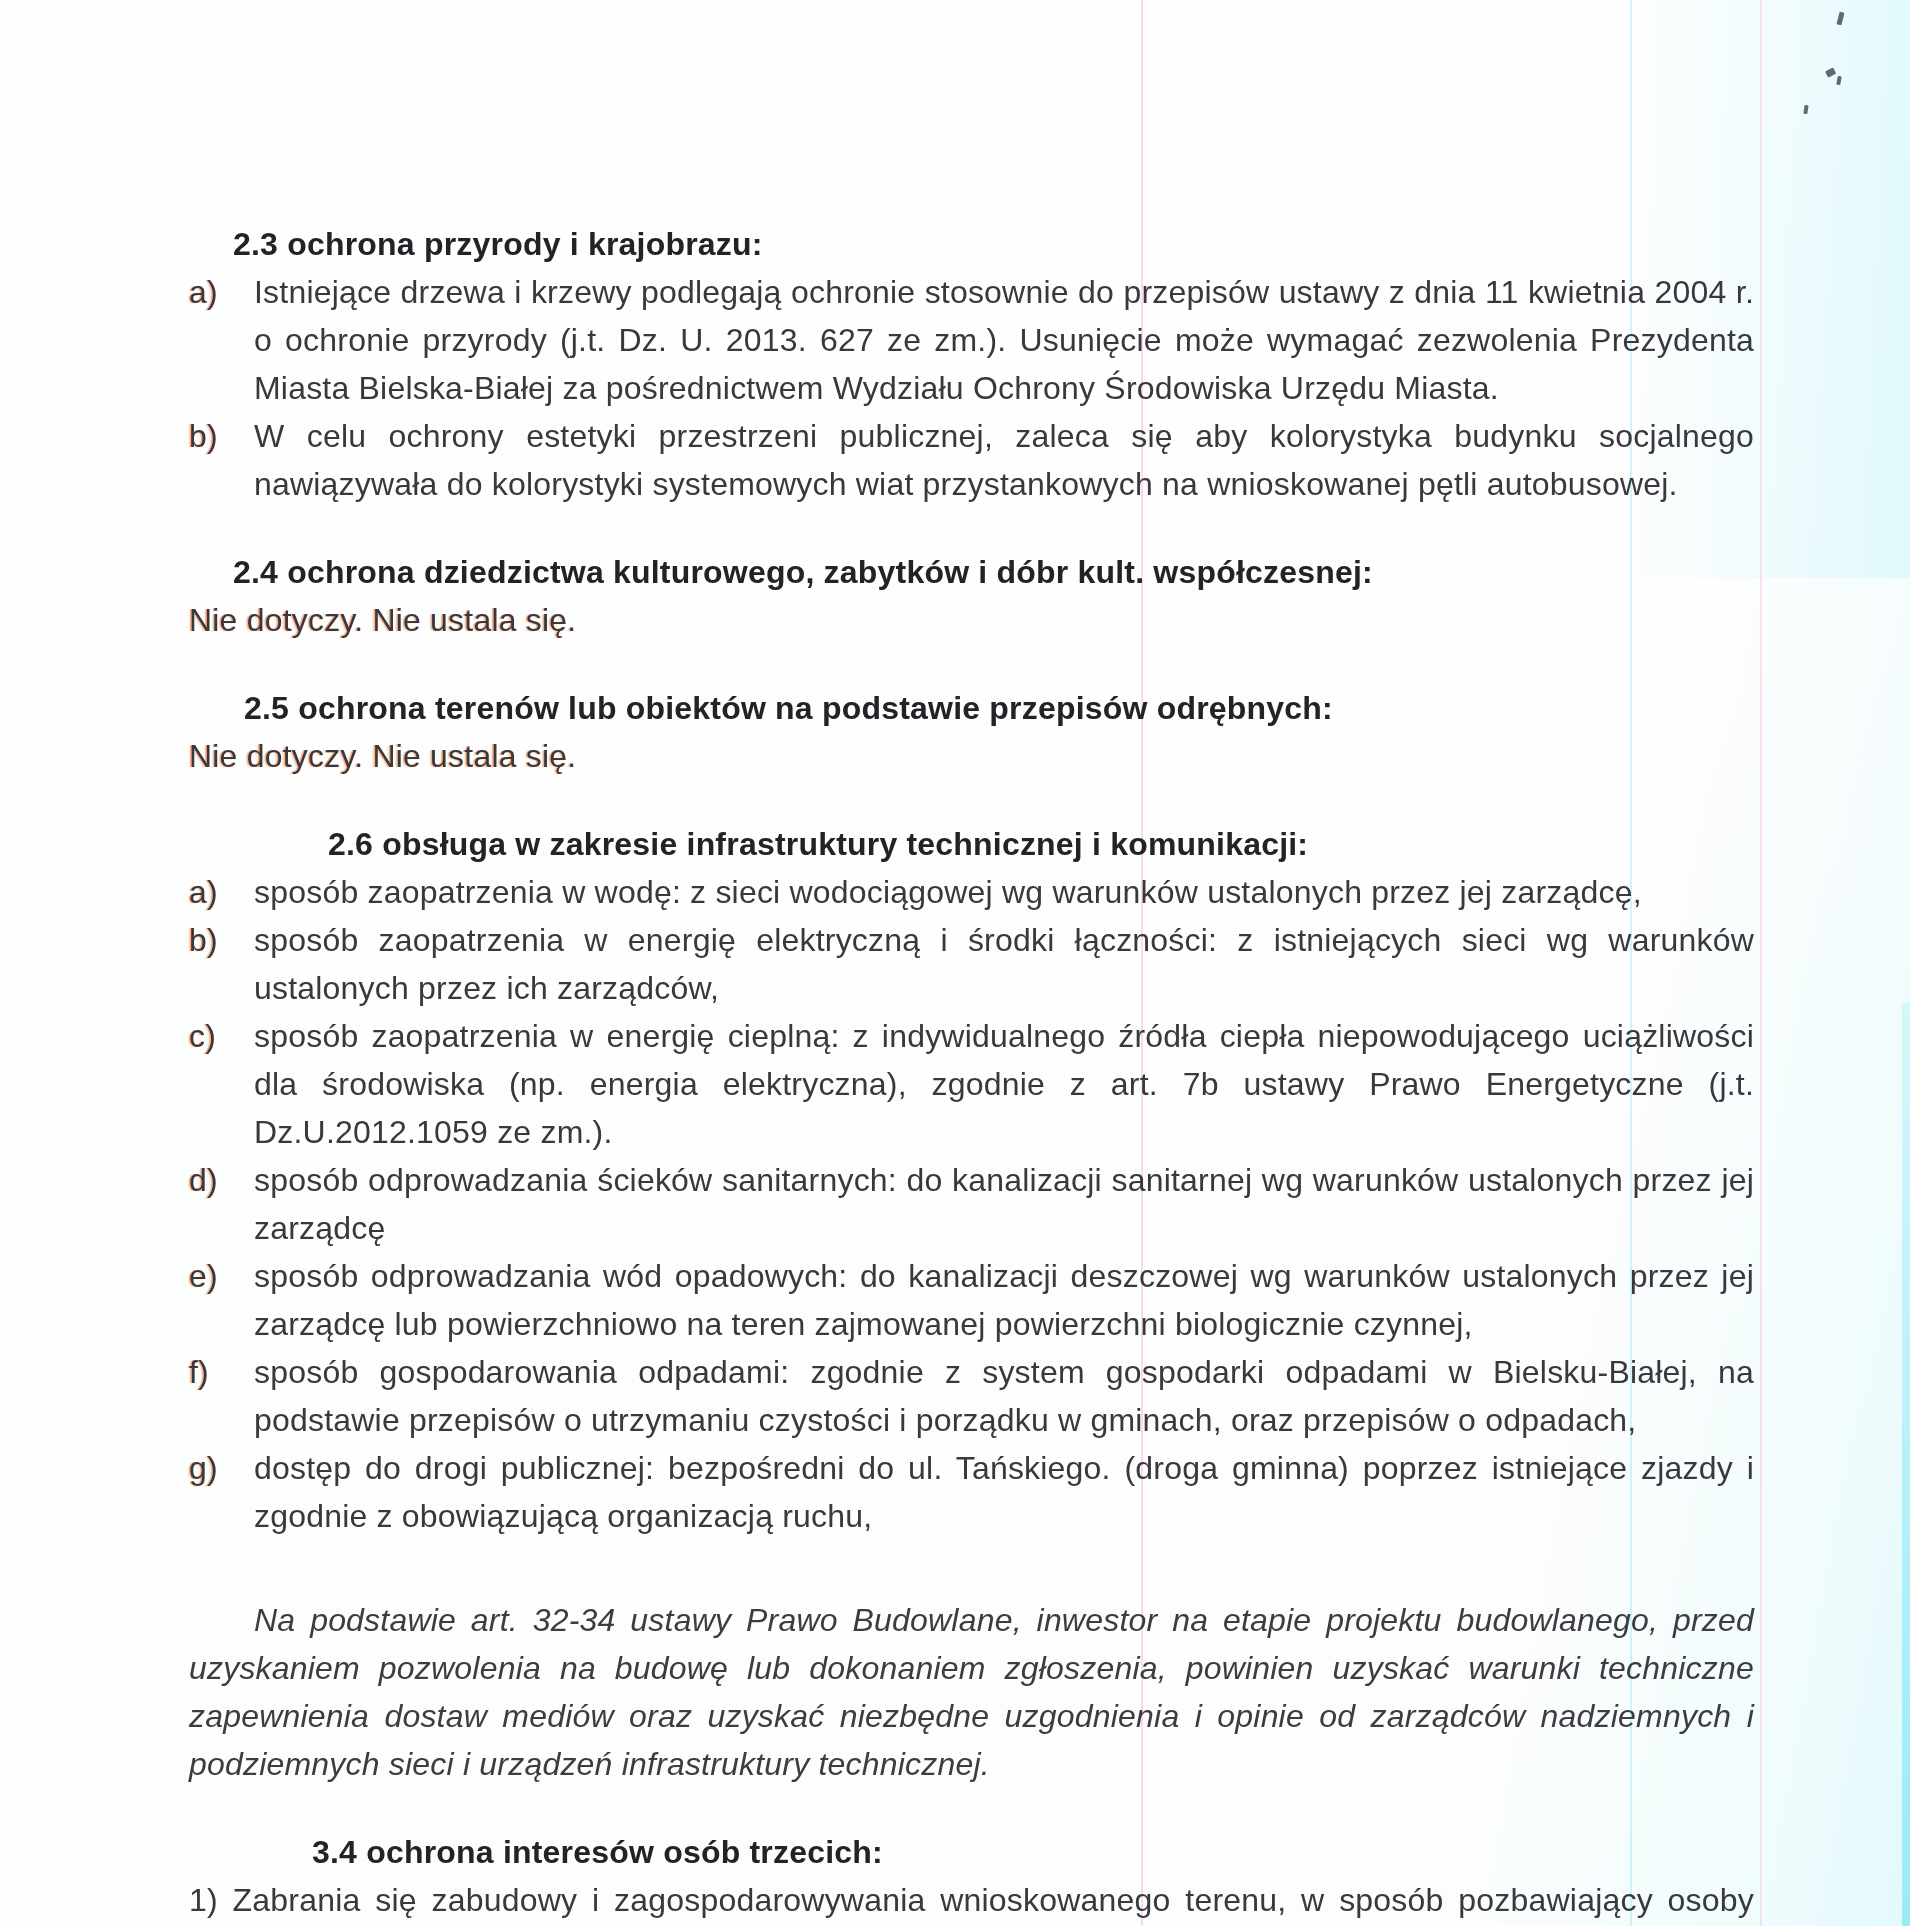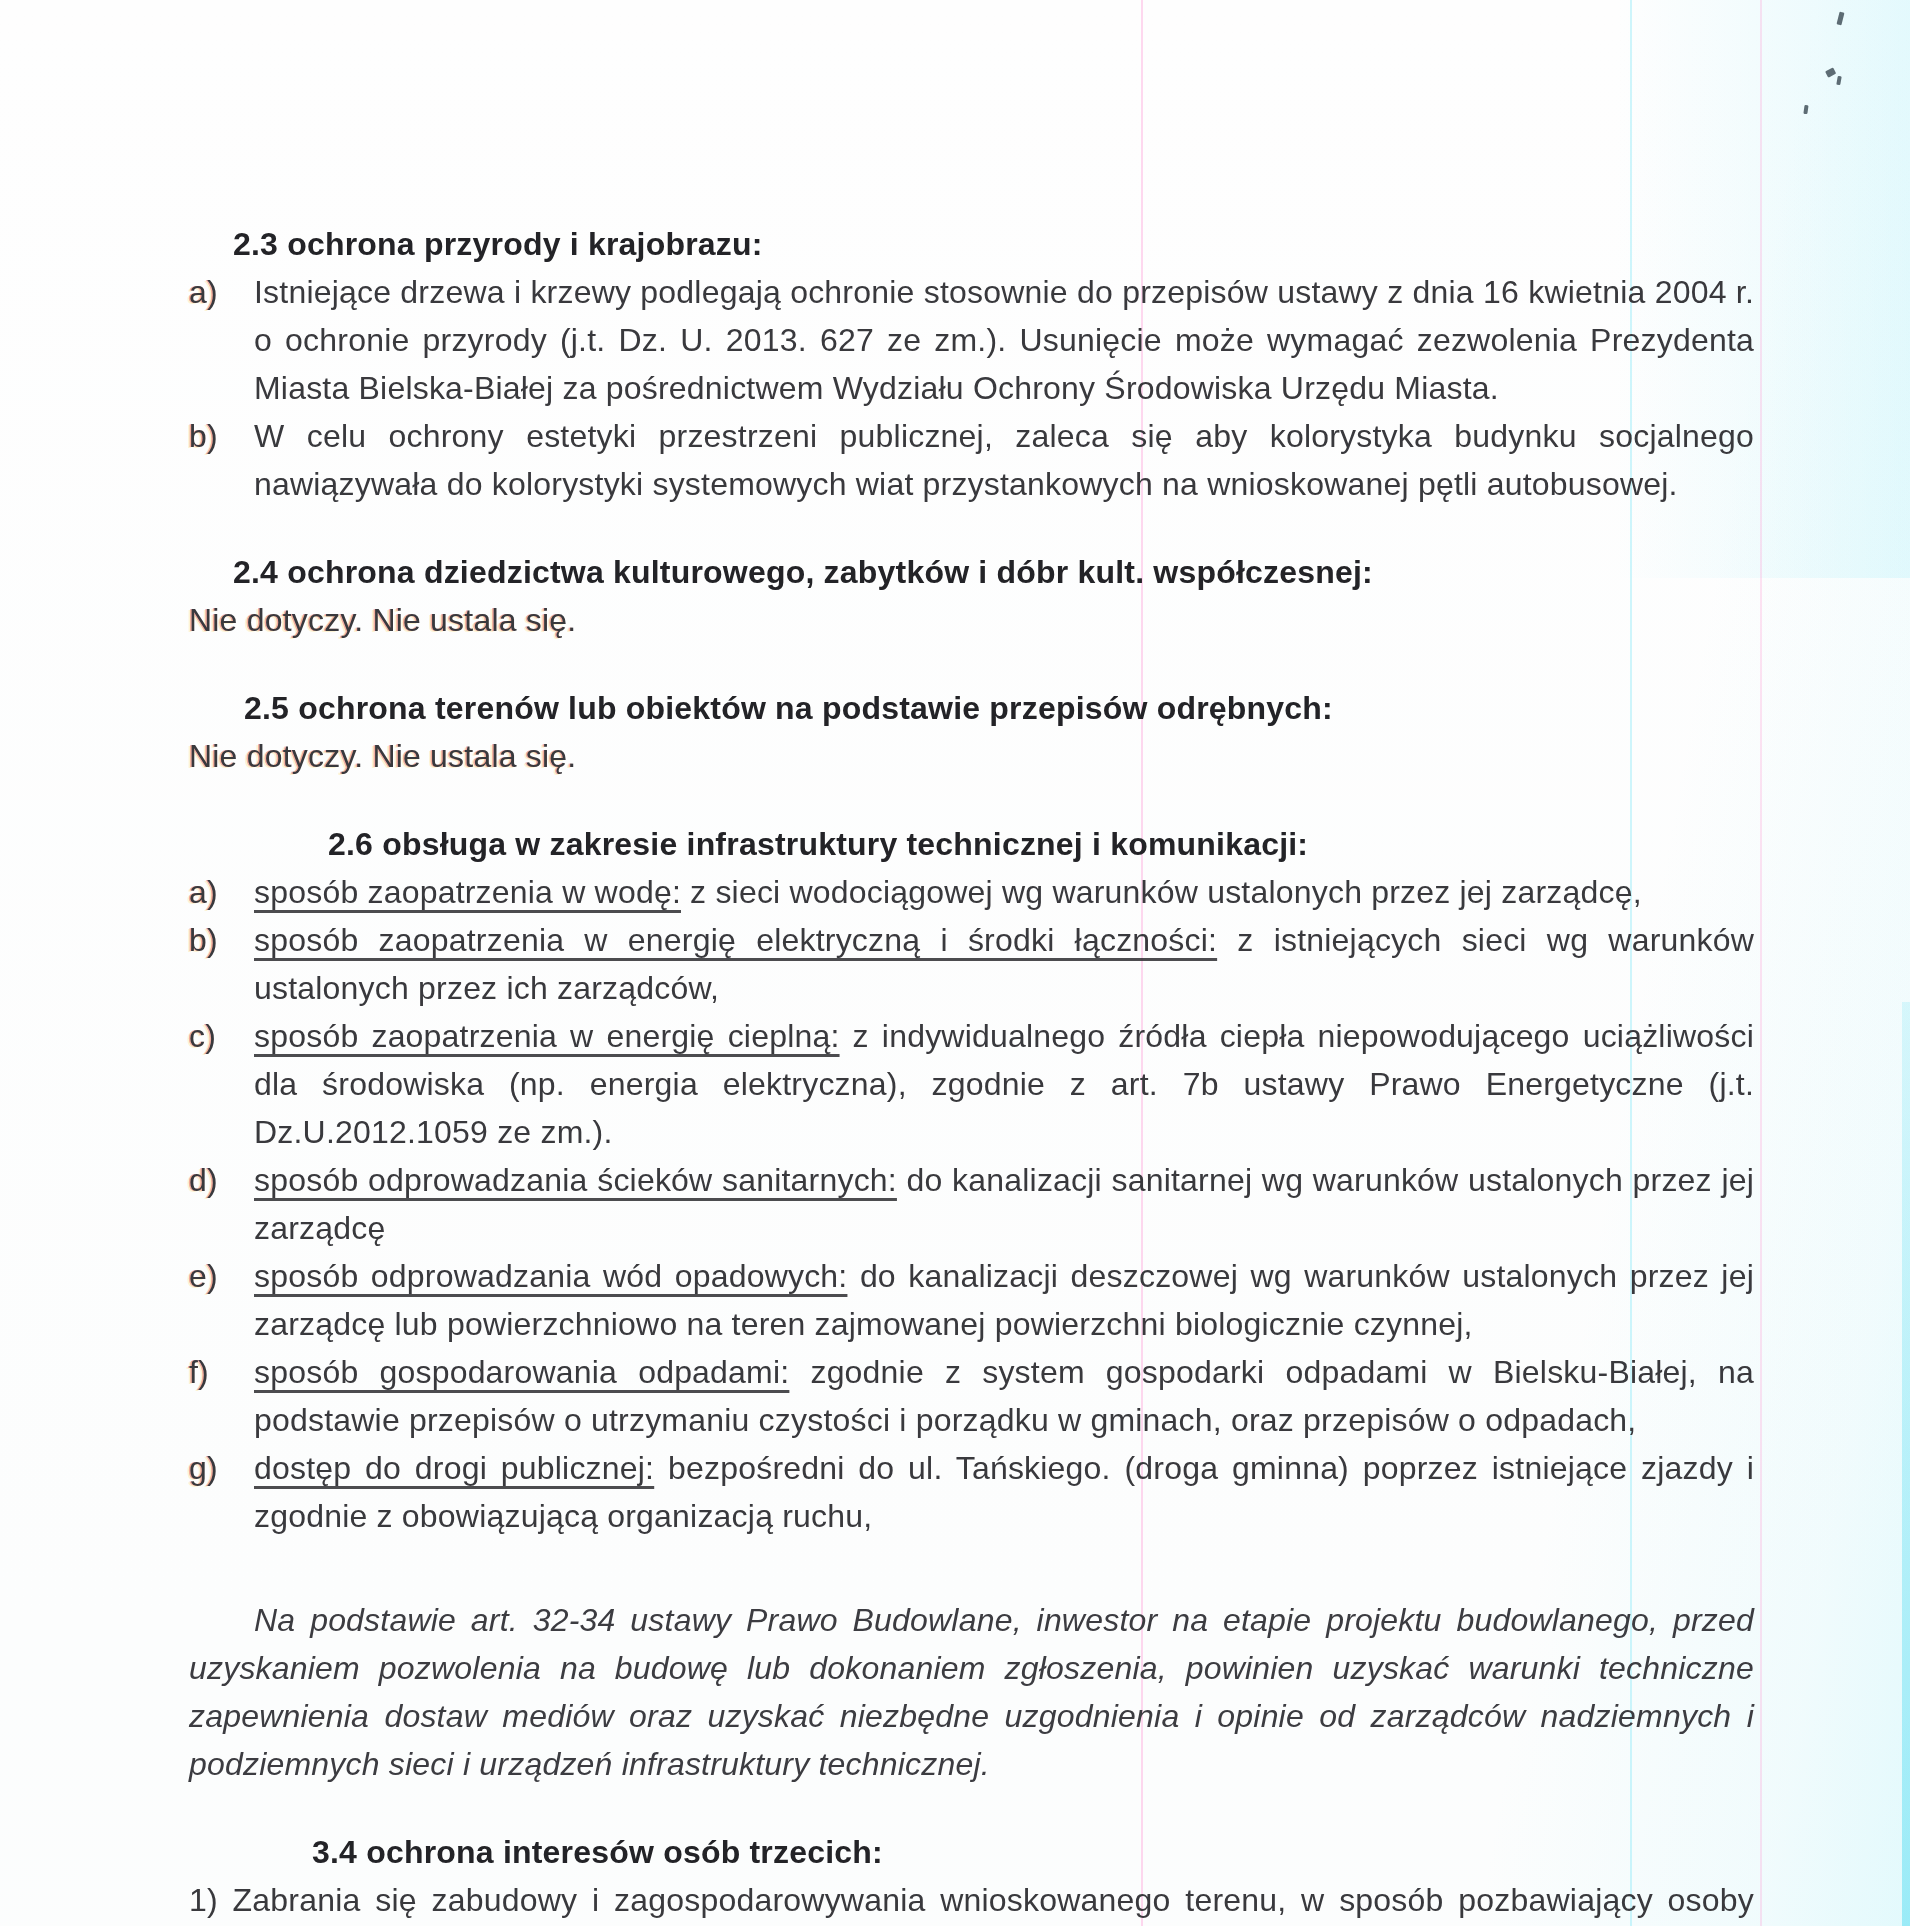--- a/index.html
+++ b/index.html
@@ -49,21 +49,20 @@
   .hdr { font-weight: bold; color:#232327; text-align: justify; margin-top: 40px; }
   .ind-23 { text-indent: 44px; }
   .ind-24 { text-indent: 44px; }
   .ind-25 { text-indent: 55px; }
   .ind-26 { text-indent: 139px; }
   .ind-27 { text-indent: 123px; }
   .item { display:flex; }
   .item .marker { flex: 0 0 65px; }
   .item .body { flex: 1 1 auto; text-align: justify; }
   .lead {
-    text-decoration: underline;
     text-decoration-thickness: 2.7px;
     text-underline-offset: 6.5px;
     text-decoration-color: rgba(45,45,48,0.85);
   }
   .marker, .fr {
     text-shadow: -1.5px 0.4px 0 rgba(225,35,35,0.34), -3.1px 0.8px 0 rgba(255,195,0,0.16);
   }
   .note {
     margin-top: 56px;
     font-style: italic;
@@ -88,21 +87,21 @@
   <div class="overlay speck speck-2"></div>
   <div class="overlay speck speck-3"></div>
   <div class="overlay speck speck-4"></div>
 
   <div class="content">
 
     <p class="p hdr ind-23">2.3 ochrona przyrody i krajobrazu:</p>
 
     <div class="item">
       <span class="marker">a)</span>
-      <span class="body">Istniejące drzewa i krzewy podlegają ochronie stosownie do przepisów ustawy z dnia 16 kwietnia 2004 r. o ochronie przyrody (j.t. Dz. U. 2013. 627 ze zm.). Usunięcie może wymagać zezwolenia Prezydenta Miasta Bielska-Białej za pośrednictwem Wydziału Ochrony Środowiska Urzędu Miasta.</span>
+      <span class="body">Istniejące drzewa i krzewy podlegają ochronie stosownie do przepisów ustawy z dnia 11 kwietnia 2004 r. o ochronie przyrody (j.t. Dz. U. 2013. 627 ze zm.). Usunięcie może wymagać zezwolenia Prezydenta Miasta Bielska-Białej za pośrednictwem Wydziału Ochrony Środowiska Urzędu Miasta.</span>
     </div>
 
     <div class="item">
       <span class="marker">b)</span>
       <span class="body">W celu ochrony estetyki przestrzeni publicznej, zaleca się aby kolorystyka budynku socjalnego nawiązywała do kolorystyki systemowych wiat przystankowych na wnioskowanej pętli autobusowej.</span>
     </div>
 
     <p class="p hdr ind-24">2.4 ochrona dziedzictwa kulturowego, zabytków i dóbr kult. współczesnej:</p>
     <p class="p fr" style="text-align:left;">Nie dotyczy. Nie ustala się.</p>
 

